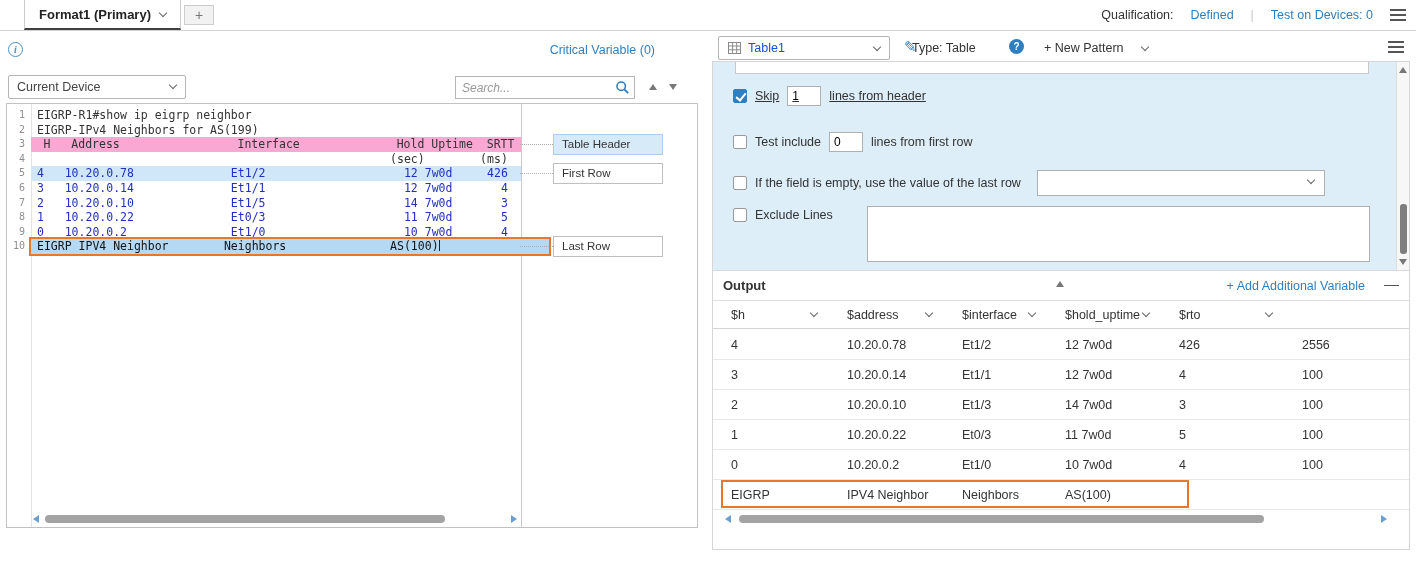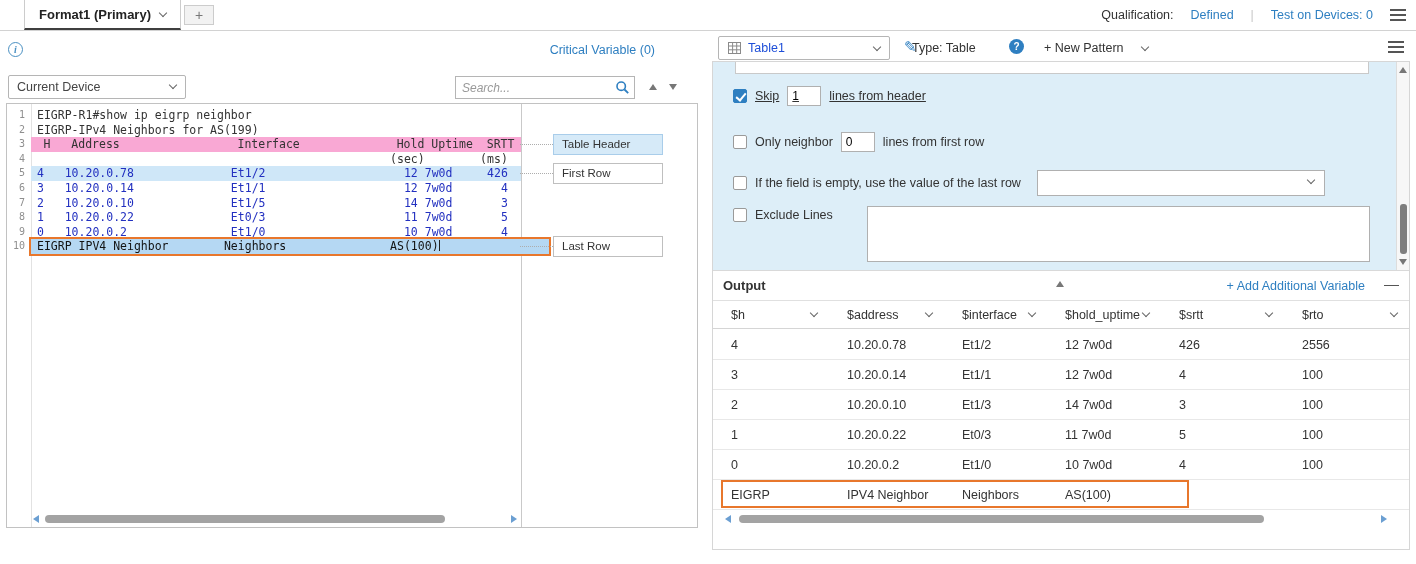--- a/index.html
+++ b/index.html
@@ -269,21 +269,21 @@
 
       <div class="opt-row r1">
         <span class="cbx checked"></span>
         <span>Skip</span>
         <input class="num-input" value="1" style="">
         <span>lines from header</span>
       </div>
 
       <div class="opt-row r2">
         <span class="cbx"></span>
-        <span>Only neighbor</span>
+        <span>Test include</span>
         <input class="num-input" value="0" style="">
         <span>lines from first row</span>
       </div>
 
       <div class="opt-row r3">
         <span class="cbx"></span>
         <span>If the field is empty, use the value of the last row</span>
         <span class="empty-dd">
           <span></span>
           <span class="chev"></span>
@@ -318,24 +318,20 @@
         <div class="out-cell head">
           <span>$address</span>
           <span class="chev"></span>
         </div>
         <div class="out-cell head">
           <span>$interface</span>
           <span class="chev"></span>
         </div>
         <div class="out-cell head">
           <span>$hold_uptime</span>
-          <span class="chev"></span>
-        </div>
-        <div class="out-cell head">
-          <span>$srtt</span>
           <span class="chev"></span>
         </div>
         <div class="out-cell head">
           <span>$rto</span>
           <span class="chev"></span>
         </div>
       </div>
     <div class="out-body">
         <div class="out-row">
           <div class="out-cell">4</div>

